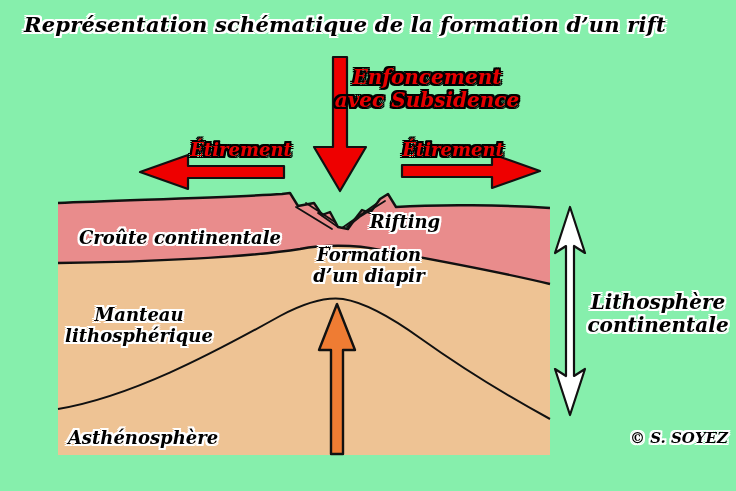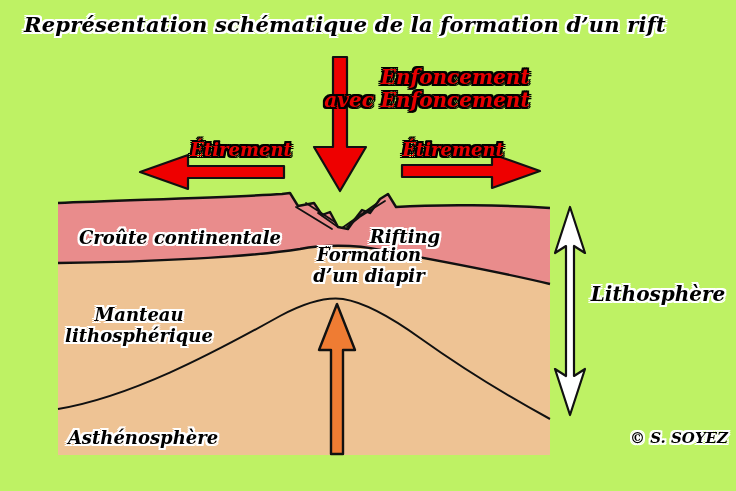--- a/index.html
+++ b/index.html
@@ -1,19 +1,19 @@
 <!DOCTYPE html>
 <html><head>
 <meta charset="utf-8">
 <style>
   html,body{margin:0;padding:0;background:#fff;}
   #stage{
     position:relative;
     width:736px;height:491px;
-    background:#bef264;
+    background:#86efac;
     overflow:hidden;
     font-family:"DejaVu Serif","Liberation Serif",serif;
   }
   #diagram-svg{position:absolute;left:0;top:0;}
   .lbl{
     position:absolute;
     font-weight:bold;
     font-style:italic;
     white-space:nowrap;
     color:#000;
@@ -23,21 +23,20 @@
   .outline-white{
     text-shadow:
       -2px -2px 0 #fff, 2px -2px 0 #fff, -2px 2px 0 #fff, 2px 2px 0 #fff,
       -2px 0 0 #fff, 2px 0 0 #fff, 0 -2px 0 #fff, 0 2px 0 #fff;
   }
   .outline-black{
     color:#e70000;
     text-shadow:
       -2px -2px 0 #000, 2px -2px 0 #000, -2px 2px 0 #000, 2px 2px 0 #000,
       -2px 0 0 #000, 2px 0 0 #000, 0 -2px 0 #000, 0 2px 0 #000;
-    text-align: right;
   }
   .title{font-size:21px;letter-spacing:0.2px;}
   .big{font-size:20px;}
   .med{font-size:18px;}
   .credit{font-size:15px;}
 </style>
 </head>
 <body>
 
 <div id="stage">
@@ -74,43 +73,44 @@
     <path stroke="#111111" stroke-width="2.2" stroke-linejoin="round" d="M540,171 L492,154 L492,165 L402,165 L402,177 L492,177 L492,188 Z" fill="#ee0000"></path>
 
     <path stroke="#111111" stroke-width="2.2" stroke-linejoin="round" d="M570,207 L585,253 L574,246 L574,376 L585,369 L570,415
              L555,369 L566,376 L566,246 L555,253 Z" fill="#ffffff"></path>
   </svg>
 
   <div class="lbl title center outline-white" style="left:345px;top:13px;">Représentation schématique de la formation d’un rift</div>
 
   <div class="lbl big center outline-black" style="left:427px;top:66px;">
     <div>Enfoncement</div>
-    <div>avec Enfoncement</div>
+    <div>avec Subsidence</div>
   </div>
 
   <div class="lbl med center outline-black" style="left:241px;top:140px;">Étirement</div>
 
   <div class="lbl med center outline-black" style="left:453px;top:140px;">Étirement</div>
 
   <div class="lbl med center outline-white" style="left:164px;top:228px;margin-left:16px;">Croûte continentale</div>
 
-  <div class="lbl med center outline-white" style="left:405px;top:227px;">Rifting</div>
+  <div class="lbl med center outline-white" style="left:405px;top:212px;">Rifting</div>
 
   <div class="lbl med center outline-white" style="left:337px;top:245px;margin-left:32px;">
     <div>Formation</div>
     <div>d’un diapir</div>
   </div>
 
   <div class="lbl med center outline-white" style="left:139px;top:305px;">
     <div>Manteau</div>
     <div>lithosphérique</div>
   </div>
 
   <div class="lbl med center outline-white" style="left:143px;top:428px;">Asthénosphère</div>
 
-  <div class="lbl big center outline-white" style="left:658px;top:283px;">
+  <div class="lbl big center outline-white" style="left:658px;top:291px;">
     <div>Lithosphère</div>
+    <div>continentale</div>
   </div>
 
   <div class="lbl credit outline-white" style="right:8px;top:430px;">© S. SOYEZ</div>
 
 
 </div>
 
 </body></html>

